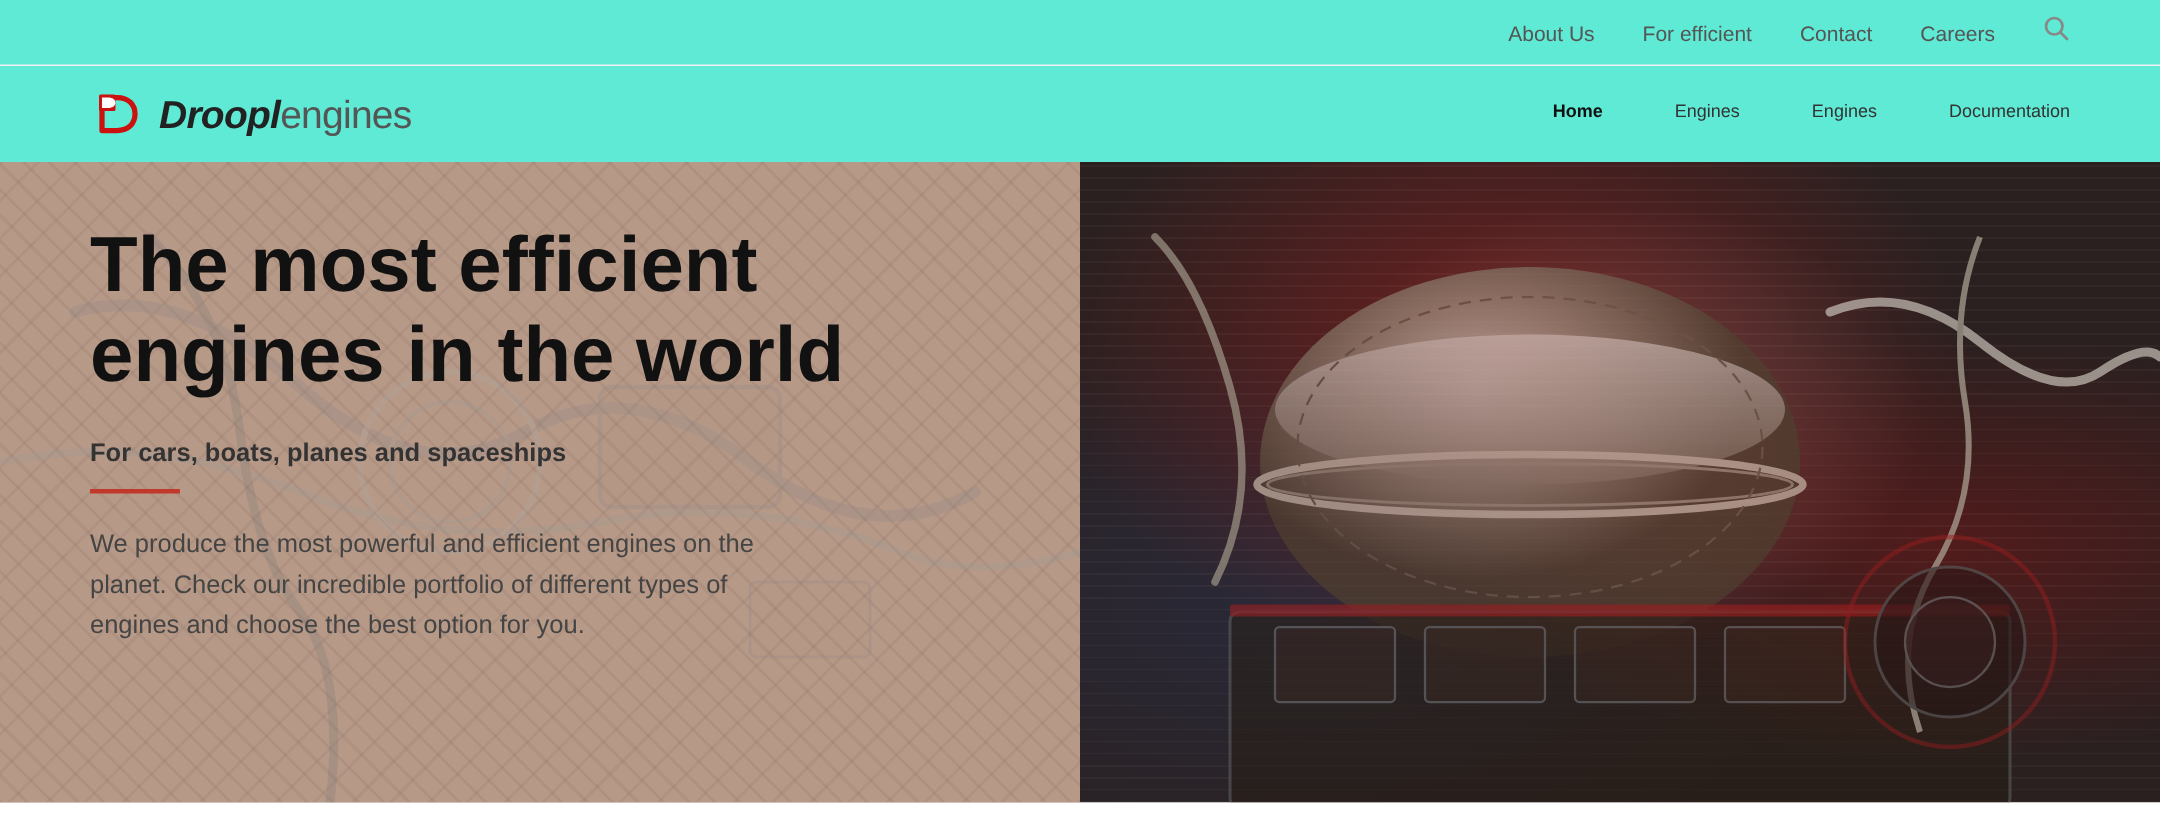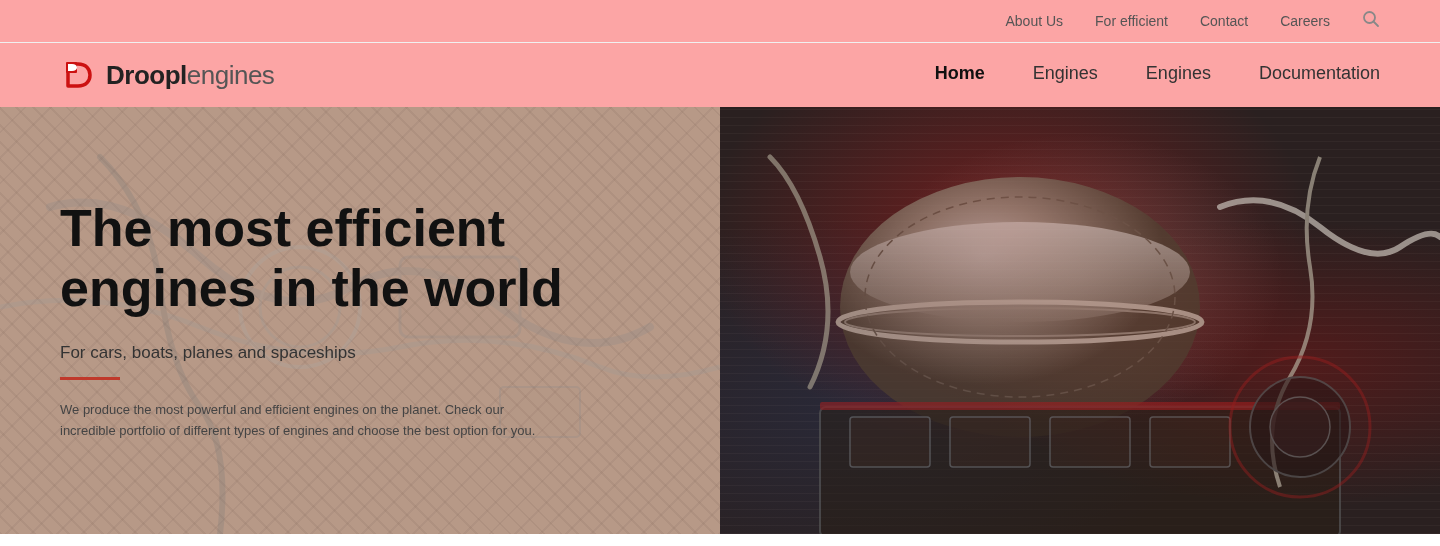--- a/index.html
+++ b/index.html
@@ -1,20 +1,20 @@
 <!DOCTYPE html>
 <html><head>
   <meta charset="utf-8">
   <style>
     * { margin: 0; padding: 0; box-sizing: border-box; }
     body { font-family: 'Segoe UI', Arial, sans-serif; width: 1440px; height: 546px; overflow: hidden; }
 
     
     .header {
-      background: #fca5a5;
+      background: #5eead4;
       width: 100%;
       position: relative;
       z-index: 10;
     }
 
     .top-bar {
       display: flex;
       justify-content: flex-end;
       align-items: center;
       padding: 10px 60px;
@@ -55,38 +55,39 @@
 
     .logo-text {
       font-size: 26px;
       color: #222;
       letter-spacing: -0.5px;
     }
 
     .logo-text span {
       font-weight: 700;
       color: #222;
+      font-style: italic;
     }
 
     .logo-text em {
       font-weight: 300;
       font-style: normal;
       color: #555;
     }
 
     .main-nav {
       display: flex;
       align-items: center;
       gap: 48px;
     }
 
     .main-nav a {
       text-decoration: none;
       color: #333;
-      font-size: 18px;
+      font-size: 12px;
       font-weight: 500;
       padding-bottom: 4px;
     }
 
     .main-nav a.active {
       color: #111;
       font-weight: 700;
     }
 
     
@@ -169,49 +170,48 @@
     
     .hero-content {
       position: absolute;
       left: 0;
       top: 0;
       width: 720px;
       height: 100%;
       z-index: 5;
       display: flex;
       flex-direction: column;
-      justify-content: center;
       padding: 40px 60px;
     }
 
     .hero-heading {
       font-size: 52px;
       font-weight: 800;
       color: #111;
       line-height: 1.15;
       margin-bottom: 24px;
       max-width: 520px;
     }
 
     .hero-subheading {
       font-size: 17px;
-      font-weight: 400;
+      font-weight: 700;
       color: #333;
       margin-bottom: 14px;
     }
 
     .hero-divider {
       width: 60px;
       height: 3px;
       background: #c0392b;
       margin-bottom: 20px;
     }
 
     .hero-description {
-      font-size: 13px;
+      font-size: 17px;
       color: #444;
       line-height: 1.6;
       max-width: 480px;
     }
   </style>
 </head>
 <body>
 
 <div class="header">
 

